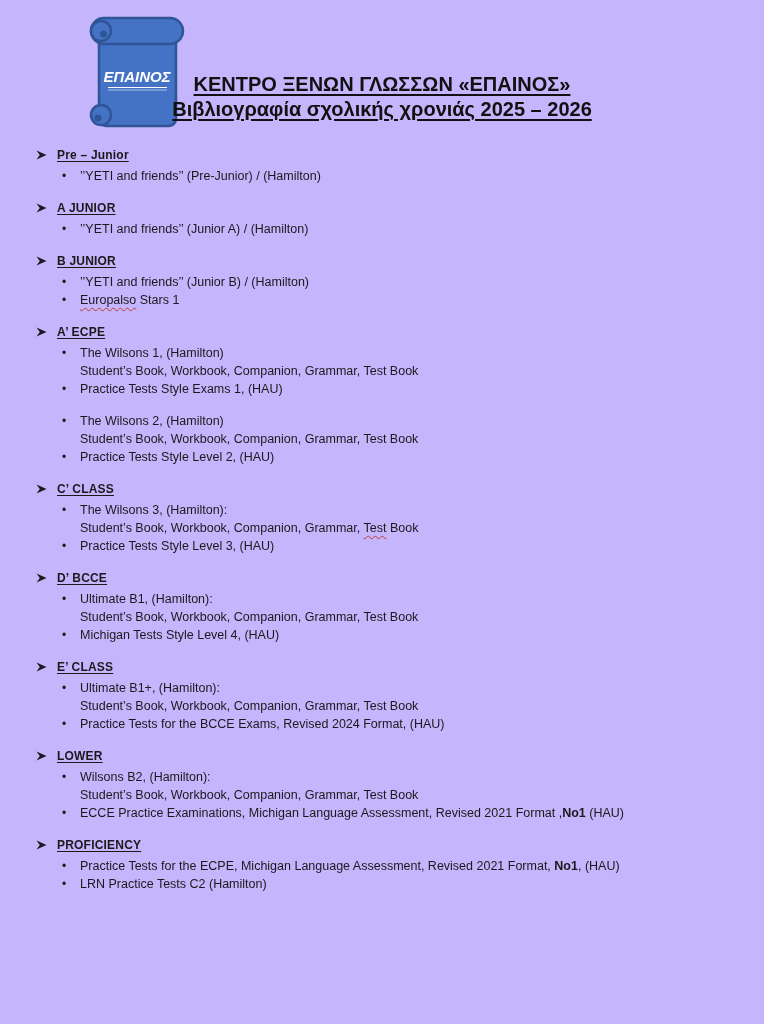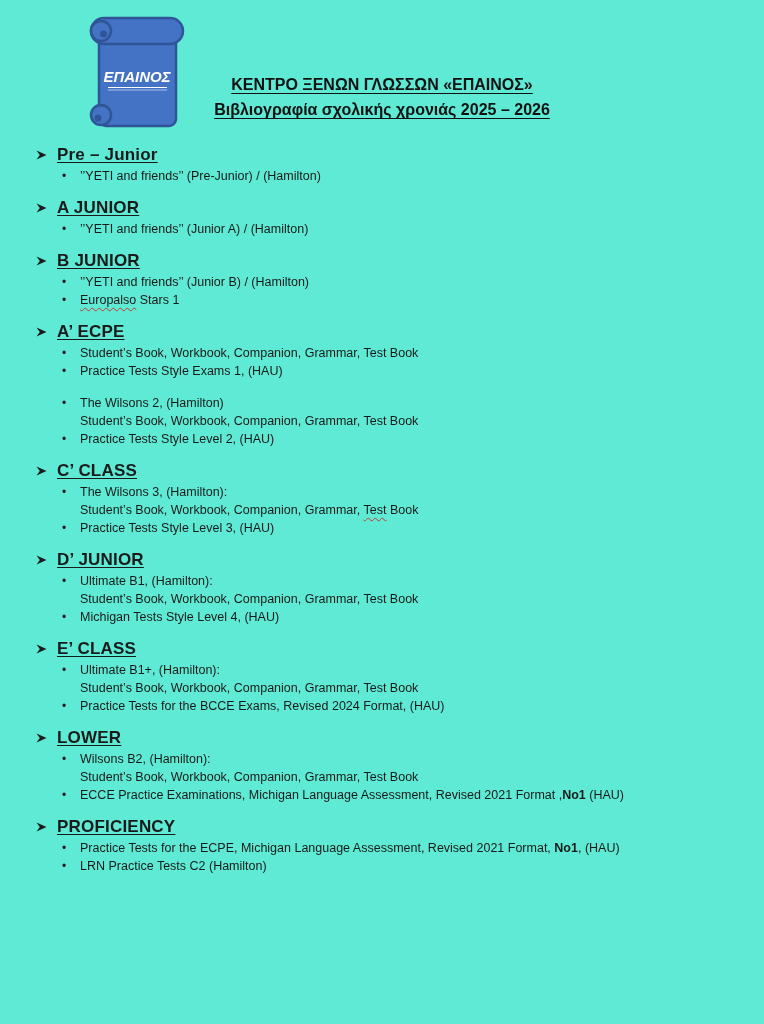--- a/index.html
+++ b/index.html
@@ -1,33 +1,33 @@
 <!DOCTYPE html>
 <html><head>
 <meta charset="utf-8">
 <style>
   * { margin:0; padding:0; box-sizing:border-box; }
   html,body { background:#e9e9e9; }
   .page {
-    position:relative; width:764px; height:1024px; background:#5eead4;
+    position:relative; width:764px; height:1024px; background:#c4b5fd;
     font-family:"Liberation Sans", sans-serif; color:#1a1a1a; overflow:hidden;
     margin:0 auto;
   }
   .logo { position:absolute; left:80px; top:12px; }
   .titles { position:absolute; left:0; top:72px; width:764px; text-align:center; }
   .doc-title {
-    font-weight:bold; font-size:16px; line-height:25px;
+    font-weight:bold; font-size:20px; line-height:25px;
     text-decoration:underline; text-underline-offset:3px; color:#111;
   }
   .content { position:absolute; left:35px; top:146px; width:700px; }
   section { margin-bottom:14px; }
   .sec-head { display:flex; align-items:center; }
   .marker { width:22px; flex:none; display:flex; align-items:center; }
   .sec-title {
-    font-weight:bold; font-size:17px; line-height:18px;
+    font-weight:bold; font-size:12px; line-height:18px;
     text-decoration:underline; text-underline-offset:2px; letter-spacing:.2px;
   }
   ul { list-style:none; margin-top:3px; }
   li { display:flex; padding-left:27px; font-size:12.5px; line-height:18px; }
   .bullet { width:18px; flex:none; font-size:12px; }
   .li-body { flex:1; }
   .b { font-weight:bold;margin-top:8px; }
   .squiggle {
     text-decoration-line:underline; text-decoration-style:wavy;
     text-decoration-color:#c23b2e; text-decoration-thickness:1px;
@@ -125,20 +125,21 @@
           <svg width="13" height="12" viewBox="0 0 13 12">
               <path d="M1.5 1.5 L11.5 6 L1.5 10.5 L4.8 6 Z" fill="#1a1a1a"></path>
             </svg>
         </span>
         <span class="sec-title">A’ ECPE</span>
       </div>
       <ul>
         <li>
           <span class="bullet">•</span>
           <div class="li-body">
+            <div>The Wilsons 1, (Hamilton)</div>
             <div>Student’s Book, Workbook, Companion, Grammar, Test Book</div>
           </div>
         </li>
         <li>
           <span class="bullet">•</span>
           <div class="li-body"><span>Practice Tests Style Exams 1, (HAU)</span></div>
         </li>
       </ul>
     </section>
 
@@ -184,21 +185,21 @@
       </ul>
     </section>
 
     <section>
       <div class="sec-head">
         <span class="marker">
           <svg width="13" height="12" viewBox="0 0 13 12">
               <path d="M1.5 1.5 L11.5 6 L1.5 10.5 L4.8 6 Z" fill="#1a1a1a"></path>
             </svg>
         </span>
-        <span class="sec-title">D’ JUNIOR</span>
+        <span class="sec-title">D’ BCCE</span>
       </div>
       <ul>
         <li>
           <span class="bullet">•</span>
           <div class="li-body">
             <div>Ultimate B1, (Hamilton):</div>
             <div>Student’s Book, Workbook, Companion, Grammar, Test Book</div>
           </div>
         </li>
         <li>

